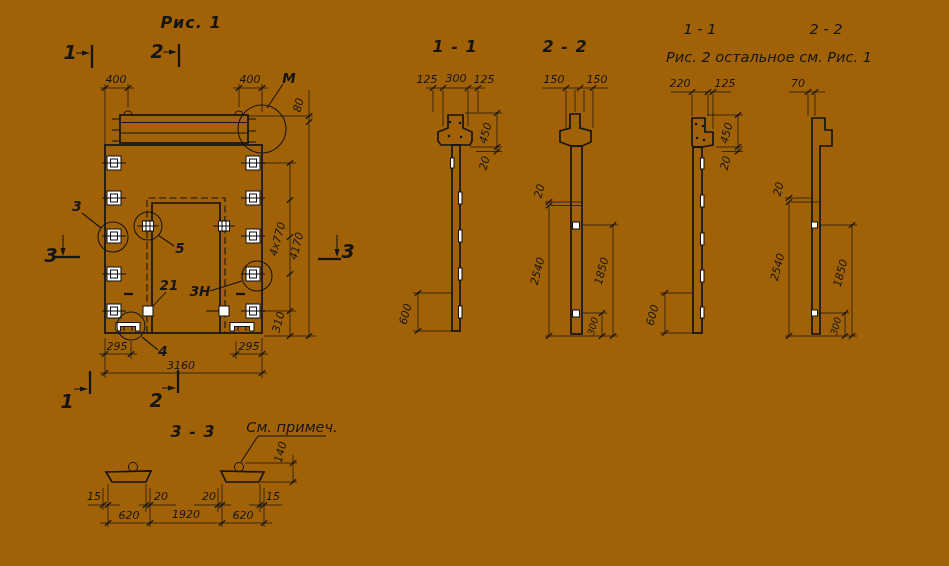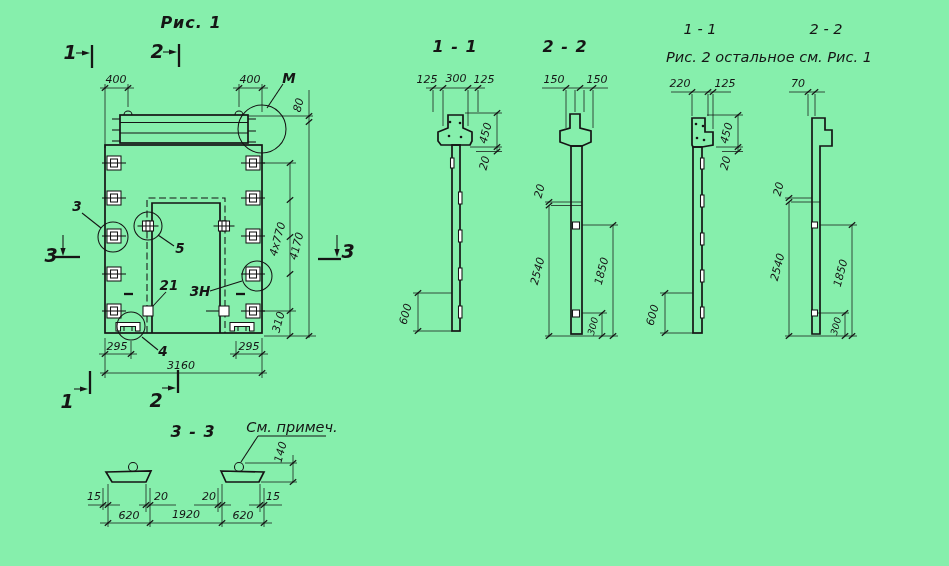--- a/index.html
+++ b/index.html
@@ -1,16 +1,16 @@
 <!DOCTYPE html>
 <html><head>
 <meta charset="utf-8">
 <style>
   html,body{margin:0;padding:0;background:#fff;}
-  .page{width:949px;height:566px;background:#86efac;position:relative;overflow:hidden;}
+  .page{width:949px;height:566px;background:#a16207;position:relative;overflow:hidden;}
   svg{display:block;}
   svg text{fill:#151515;font-family:"DejaVu Sans",sans-serif;font-style:italic;font-size:11px;}
   svg text.big{font-size:19px;font-weight:600;}
   svg text.ttl{font-size:16px;font-weight:600;letter-spacing:1px;}
   svg text.cap{font-size:14.5px;}
   svg text.lbl{font-size:13.5px;font-weight:600;}
   svg text.sm{font-size:9.5px;}
   .o{stroke:#151515;stroke-width:1.7;fill:none;}
   .m{stroke:#151515;stroke-width:1.05;fill:none;}
   .t{stroke:#151515;stroke-width:0.75;fill:none;}

